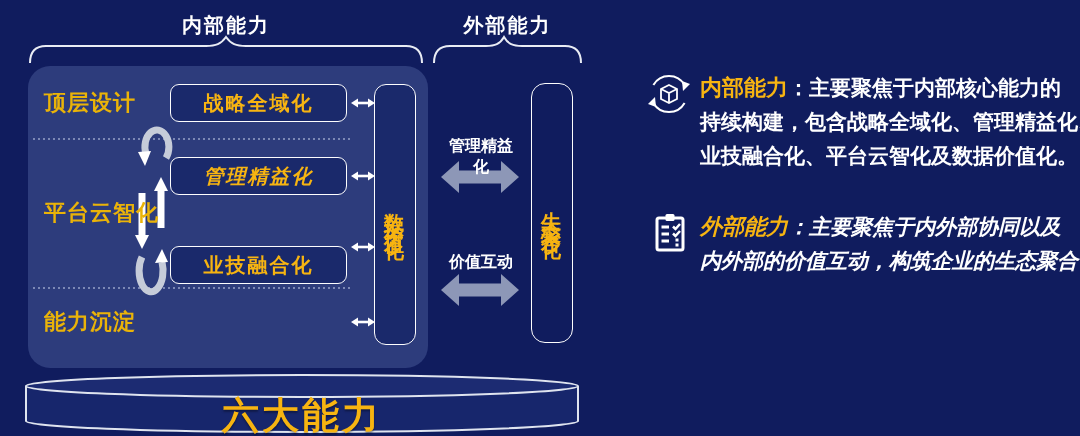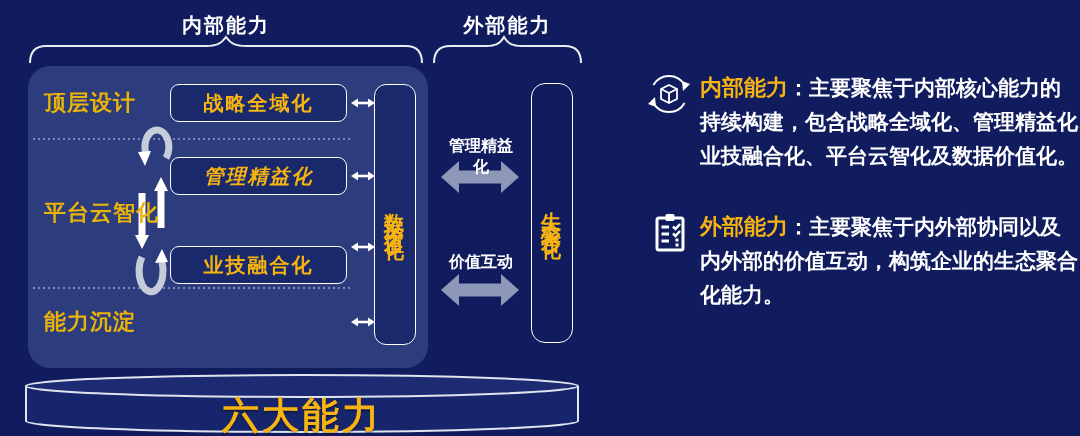--- a/index.html
+++ b/index.html
@@ -118,19 +118,18 @@
     <svg width="44" height="44" viewBox="0 0 44 44">
       <rect x="9" y="7" width="26" height="32" rx="2" fill="none" stroke="#ffffff" stroke-width="3"></rect>
       <rect x="17.5" y="3" width="9" height="7" rx="1.5" fill="#ffffff"></rect>
       <path d="M13.5 16 H21 M13.5 23 H21 M13.5 30 H21" stroke="#ffffff" stroke-width="2.8"></path>
       <path d="M25 15.5 l2.5 2.5 l4.5 -5" fill="none" stroke="#ffffff" stroke-width="2.5"></path>
       <path d="M25 22.5 l2.5 2.5 l4.5 -5" fill="none" stroke="#ffffff" stroke-width="2.5"></path>
       <rect x="27.5" y="27.5" width="3" height="3" fill="#ffffff"></rect>
       <rect x="27.5" y="32.5" width="3" height="3" fill="#ffffff"></rect>
     </svg>
   </div>
-  <div class="legend-text" style="left:700px;top:210px;">
+  <div class="legend-text" style="left:700px;top:210px;font-style:italic;">
     <div class="legend-line"><span class="legend-title">外部能力</span><span>：主要聚焦于内外部协同以及</span></div>
     <div class="legend-line">内外部的价值互动，构筑企业的生态聚合</div>
-    <div class="legend-line">化能力。</div>
   </div>
 
 </div>
 
 </body></html>

